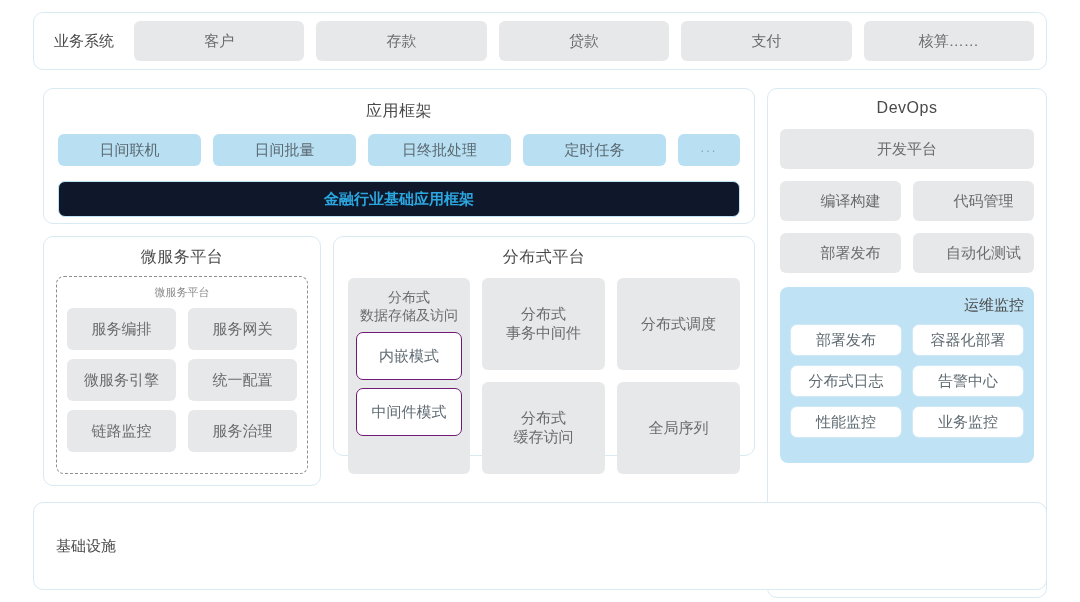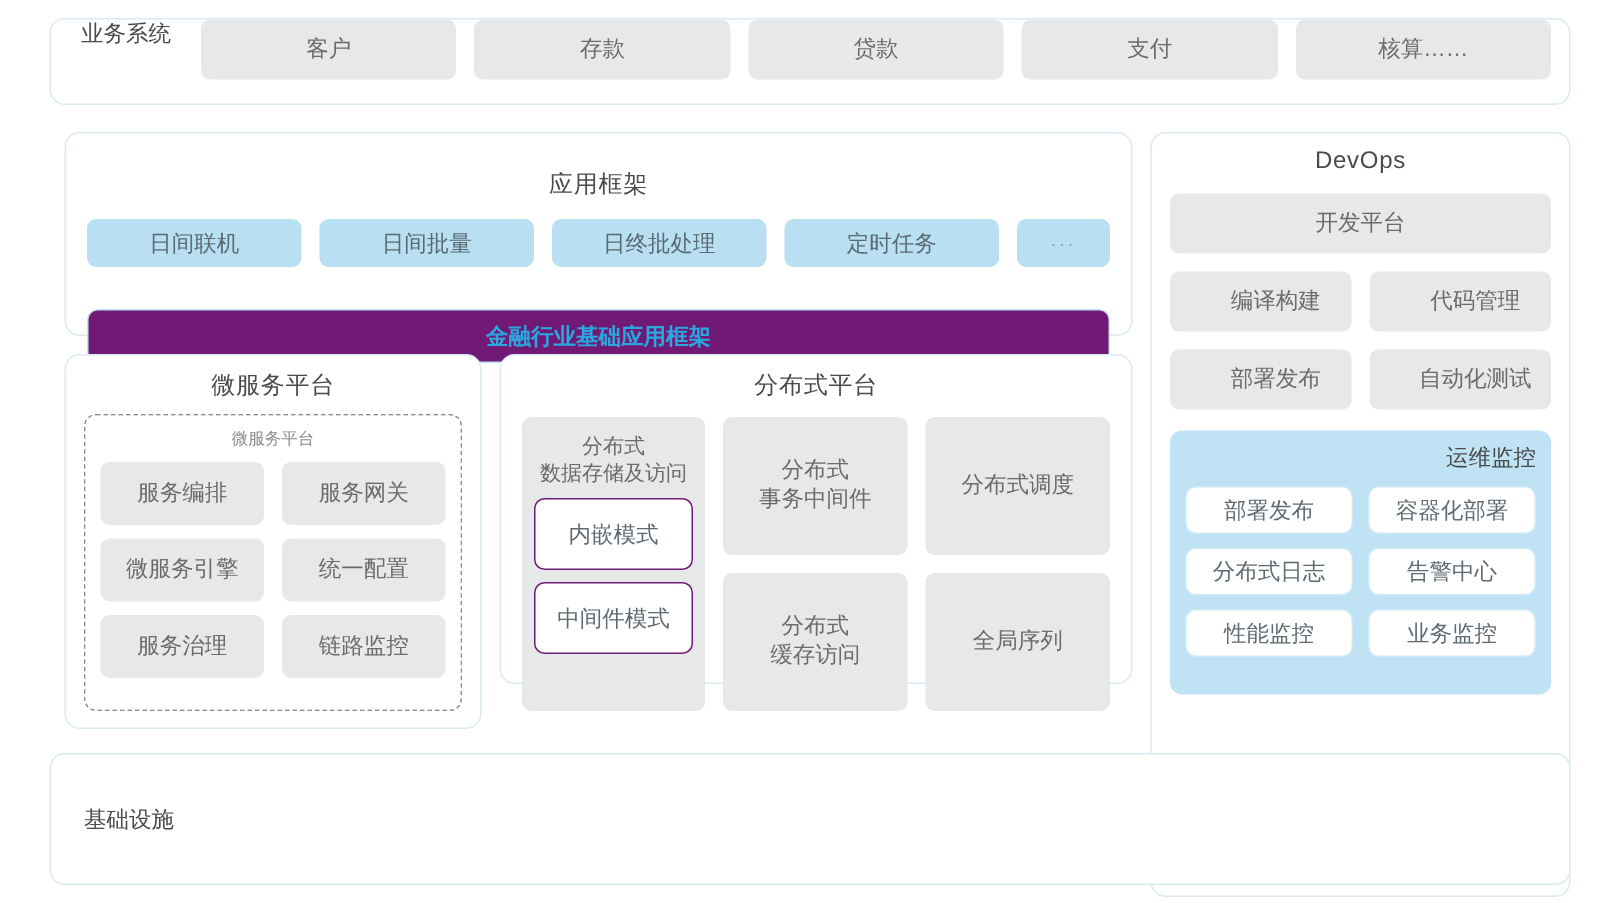--- a/index.html
+++ b/index.html
@@ -50,54 +50,54 @@
     border-radius: 7px;
     color: #5f6b72;
     font-size: 15px;
     display: flex; align-items: center; justify-content: center;
   }
 
   
   .row-business {
     position: absolute; left: 33px; top: 12px;
     width: 1014px; height: 58px;
-    display: flex; align-items: flex-start;
+    display: flex; align-items: center;
     padding: 0 12px 0 0;
   }
   .row-business .side-label {
     width: 100px; min-width: 100px;
     text-align: center;
     font-size: 15px; color: #4a4a4a;
   }
   .row-business .chips { display: flex; gap: 12px; flex: 1; }
   .row-business .chip { height: 40px; flex: 1; }
 
   
   .mid { position: absolute; left: 33px; top: 88px; width: 1014px; height: 398px; }
 
   
   .app-frame {
     position: absolute; left: 10px; top: 0;
     width: 712px; height: 136px;
-    padding: 24px 14px;
+    padding: 12px 14px;
   }
   .app-frame .panel-title { margin-bottom: 12px; }
-  .app-frame .chip-row { display: flex; gap: 12px; margin-bottom: 28px; }
+  .app-frame .chip-row { display: flex; gap: 12px; margin-bottom: 15px; }
   .app-frame .chip-blue { height: 32px; }
   .app-frame .chip-blue.w { flex: 1; }
   .app-frame .chip-blue.dots {
     width: 62px; flex: 0 0 62px;
     font-size: 13px; color: #7fa9c0; letter-spacing: 2px;
     padding-bottom: 6px;
   }
   .banner {
     height: 36px;
     border: 1px solid #bfe3f2;
     border-radius: 7px;
-    background: #701a75;
+    background: #0f172a;
     display: flex; align-items: center; justify-content: center;
     color: #2ba7e0; font-size: 15px; font-weight: bold;
   }
 
   
   .micro {
     position: absolute; left: 10px; top: 148px;
     width: 278px; height: 250px;
     padding: 10px 12px;
   }
@@ -206,22 +206,22 @@
 
     <div class="panel micro">
       <div class="panel-title">微服务平台</div>
       <div class="dashed">
         <div class="dashed-label">微服务平台</div>
         <div class="grid">
           <div class="chip">服务编排</div>
           <div class="chip">服务网关</div>
           <div class="chip">微服务引擎</div>
           <div class="chip">统一配置</div>
+          <div class="chip">链路监控</div>
           <div class="chip">服务治理</div>
-          <div class="chip">链路监控</div>
         </div>
       </div>
     </div>
 
     <div class="panel dist">
       <div class="panel-title">分布式平台</div>
       <div class="cols">
         <div class="col-a">
           <div class="storage">
             <div class="cap">分布式

